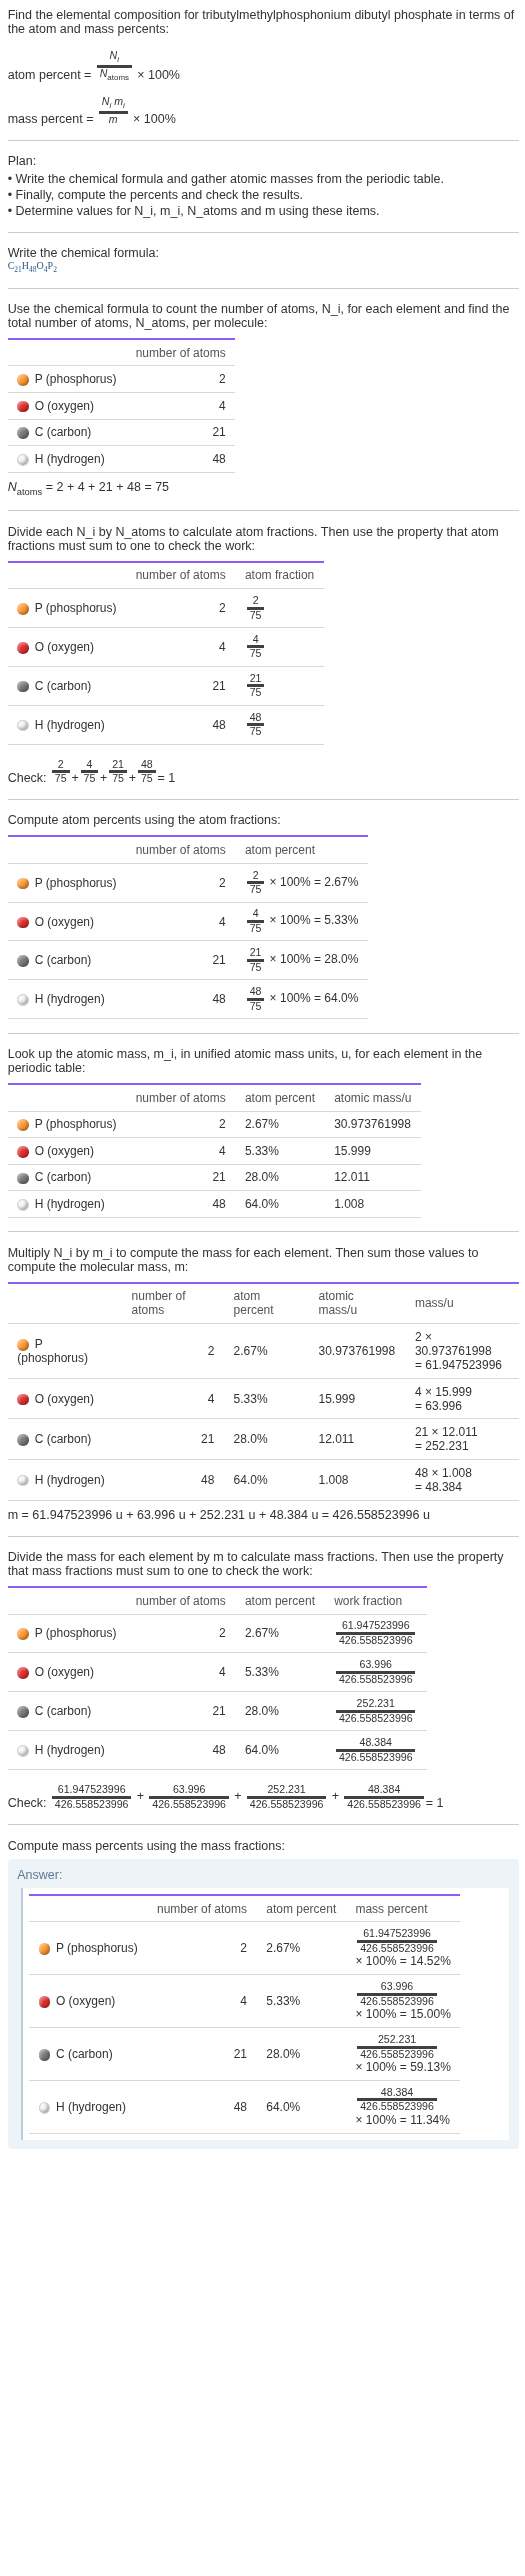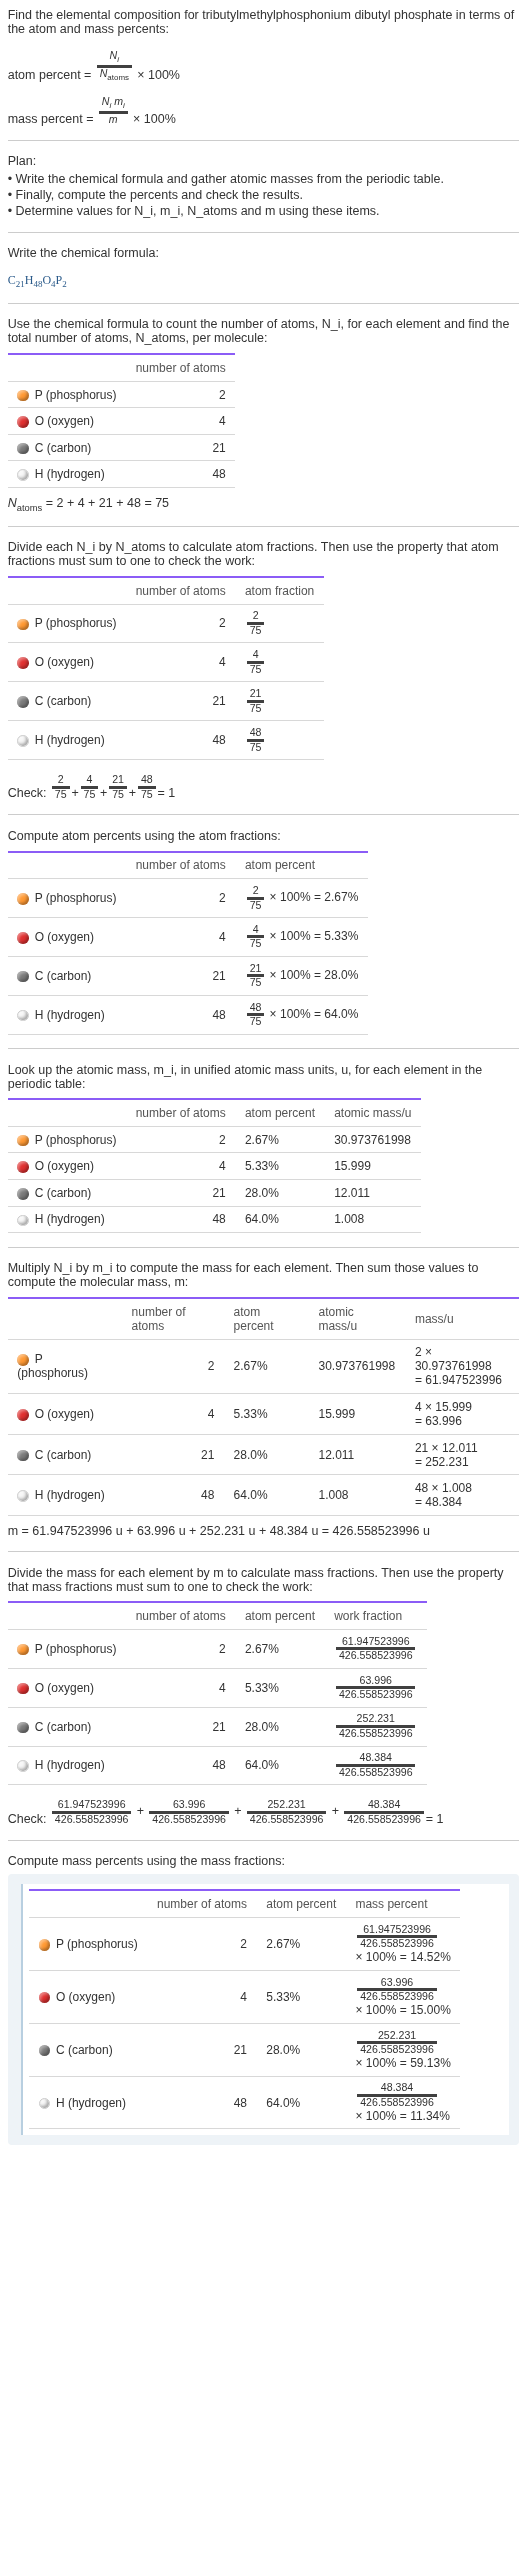--- a/index.html
+++ b/index.html
@@ -103,21 +103,21 @@
 <div>Plan:</div>
 <ul class="plan">
   <li>Write the chemical formula and gather atomic masses from the periodic table.</li>
   <li>Finally, compute the percents and check the results.</li>
   <li>Determine values for N_i, m_i, N_atoms and m using these items.</li>
 </ul>
 
 <hr class="sep">
 
 <div>Write the chemical formula:</div>
-<div class="chem" style="color:#2a5a8a;font-size:12px;margin-top:13px;" id="chem-formula">C<sub>21</sub>H<sub>48</sub>O<sub>4</sub>P<sub>2</sub></div>
+<div class="chem" style="color:#2a5a8a;font-size:10px;margin-top:0;" id="chem-formula">C<sub>21</sub>H<sub>48</sub>O<sub>4</sub>P<sub>2</sub></div>
 
 <hr class="sep">
 
 <div>Use the chemical formula to count the number of atoms, N_i, for each element and find the total number of atoms, N_atoms, per molecule:</div>
 
 <table class="data">
   <tbody>
       <tr>
         <th></th>
         <th>number of atoms</th>
@@ -371,20 +371,21 @@
   <span>Check:</span>&nbsp;
   <span id="check-mass-sum"><span class="frac small"><span class="num">61.947523996</span><span class="den">426.558523996</span></span> + <span class="frac small"><span class="num">63.996</span><span class="den">426.558523996</span></span> + <span class="frac small"><span class="num">252.231</span><span class="den">426.558523996</span></span> + <span class="frac small"><span class="num">48.384</span><span class="den">426.558523996</span></span></span>
   <span> = 1</span>
 </div>
 
 <hr class="sep">
 
 <div>Compute mass percents using the mass fractions:</div>
 
 <div class="answer-box">
+  <div class="answer-label">Answer:</div>
   <div class="answer-inner">
     <table class="data" style="margin:0;">
       <tbody>
           <tr>
             <th></th>
             <th>number of atoms</th>
             <th>atom percent</th>
             <th>mass percent</th>
           </tr>
       </tbody>

